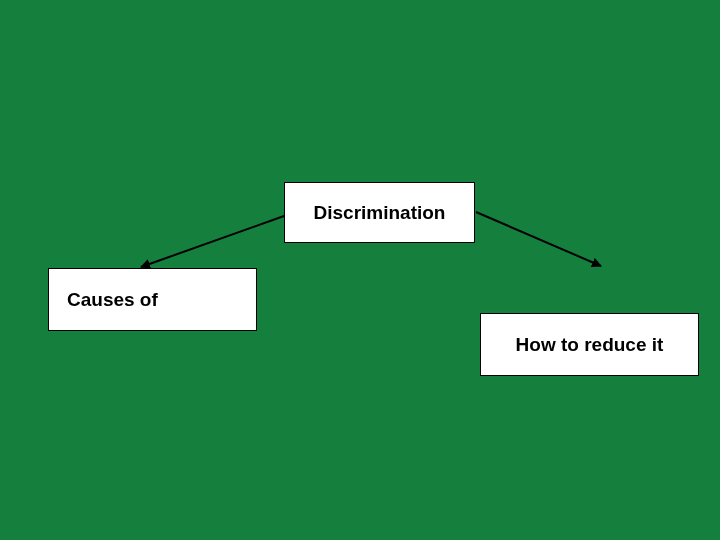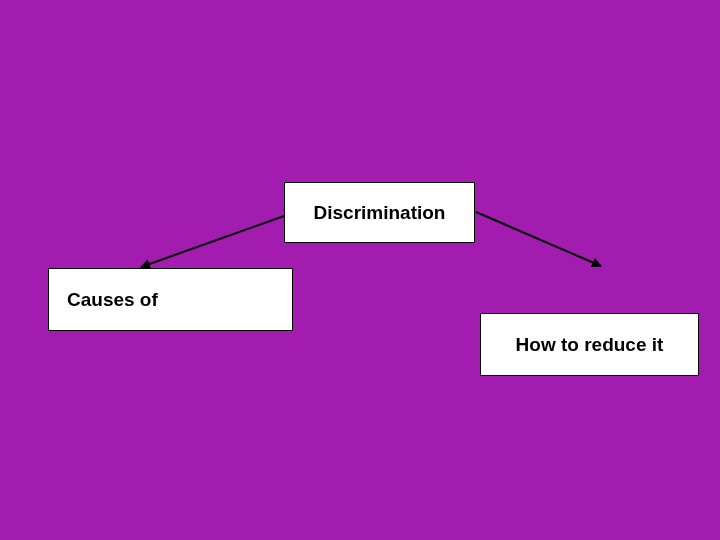--- a/index.html
+++ b/index.html
@@ -8,21 +8,21 @@
     padding: 0;
     background: #ffffff;
   }
   body {
     font-family: "Liberation Sans", sans-serif;
   }
   #canvas {
     position: relative;
     width: 720px;
     height: 540px;
-    background: #a21caf;
+    background: #15803d;
     overflow: hidden;
   }
   .connector-layer {
     position: absolute;
     left: 0;
     top: 0;
     width: 720px;
     height: 540px;
     pointer-events: none;
   }
@@ -51,21 +51,21 @@
     height: 61px;
     justify-content: center;
   }
   #node-root .node-label {
     letter-spacing: 0px;
   }
   
   #node-causes {
     left: 48px;
     top: 268px;
-    width: 245px;
+    width: 209px;
     height: 63px;
     justify-content: flex-start;
     padding-left: 18px;
   }
   
   #node-reduce {
     left: 480px;
     top: 266px;
     width: 219px;
     height: 63px;

